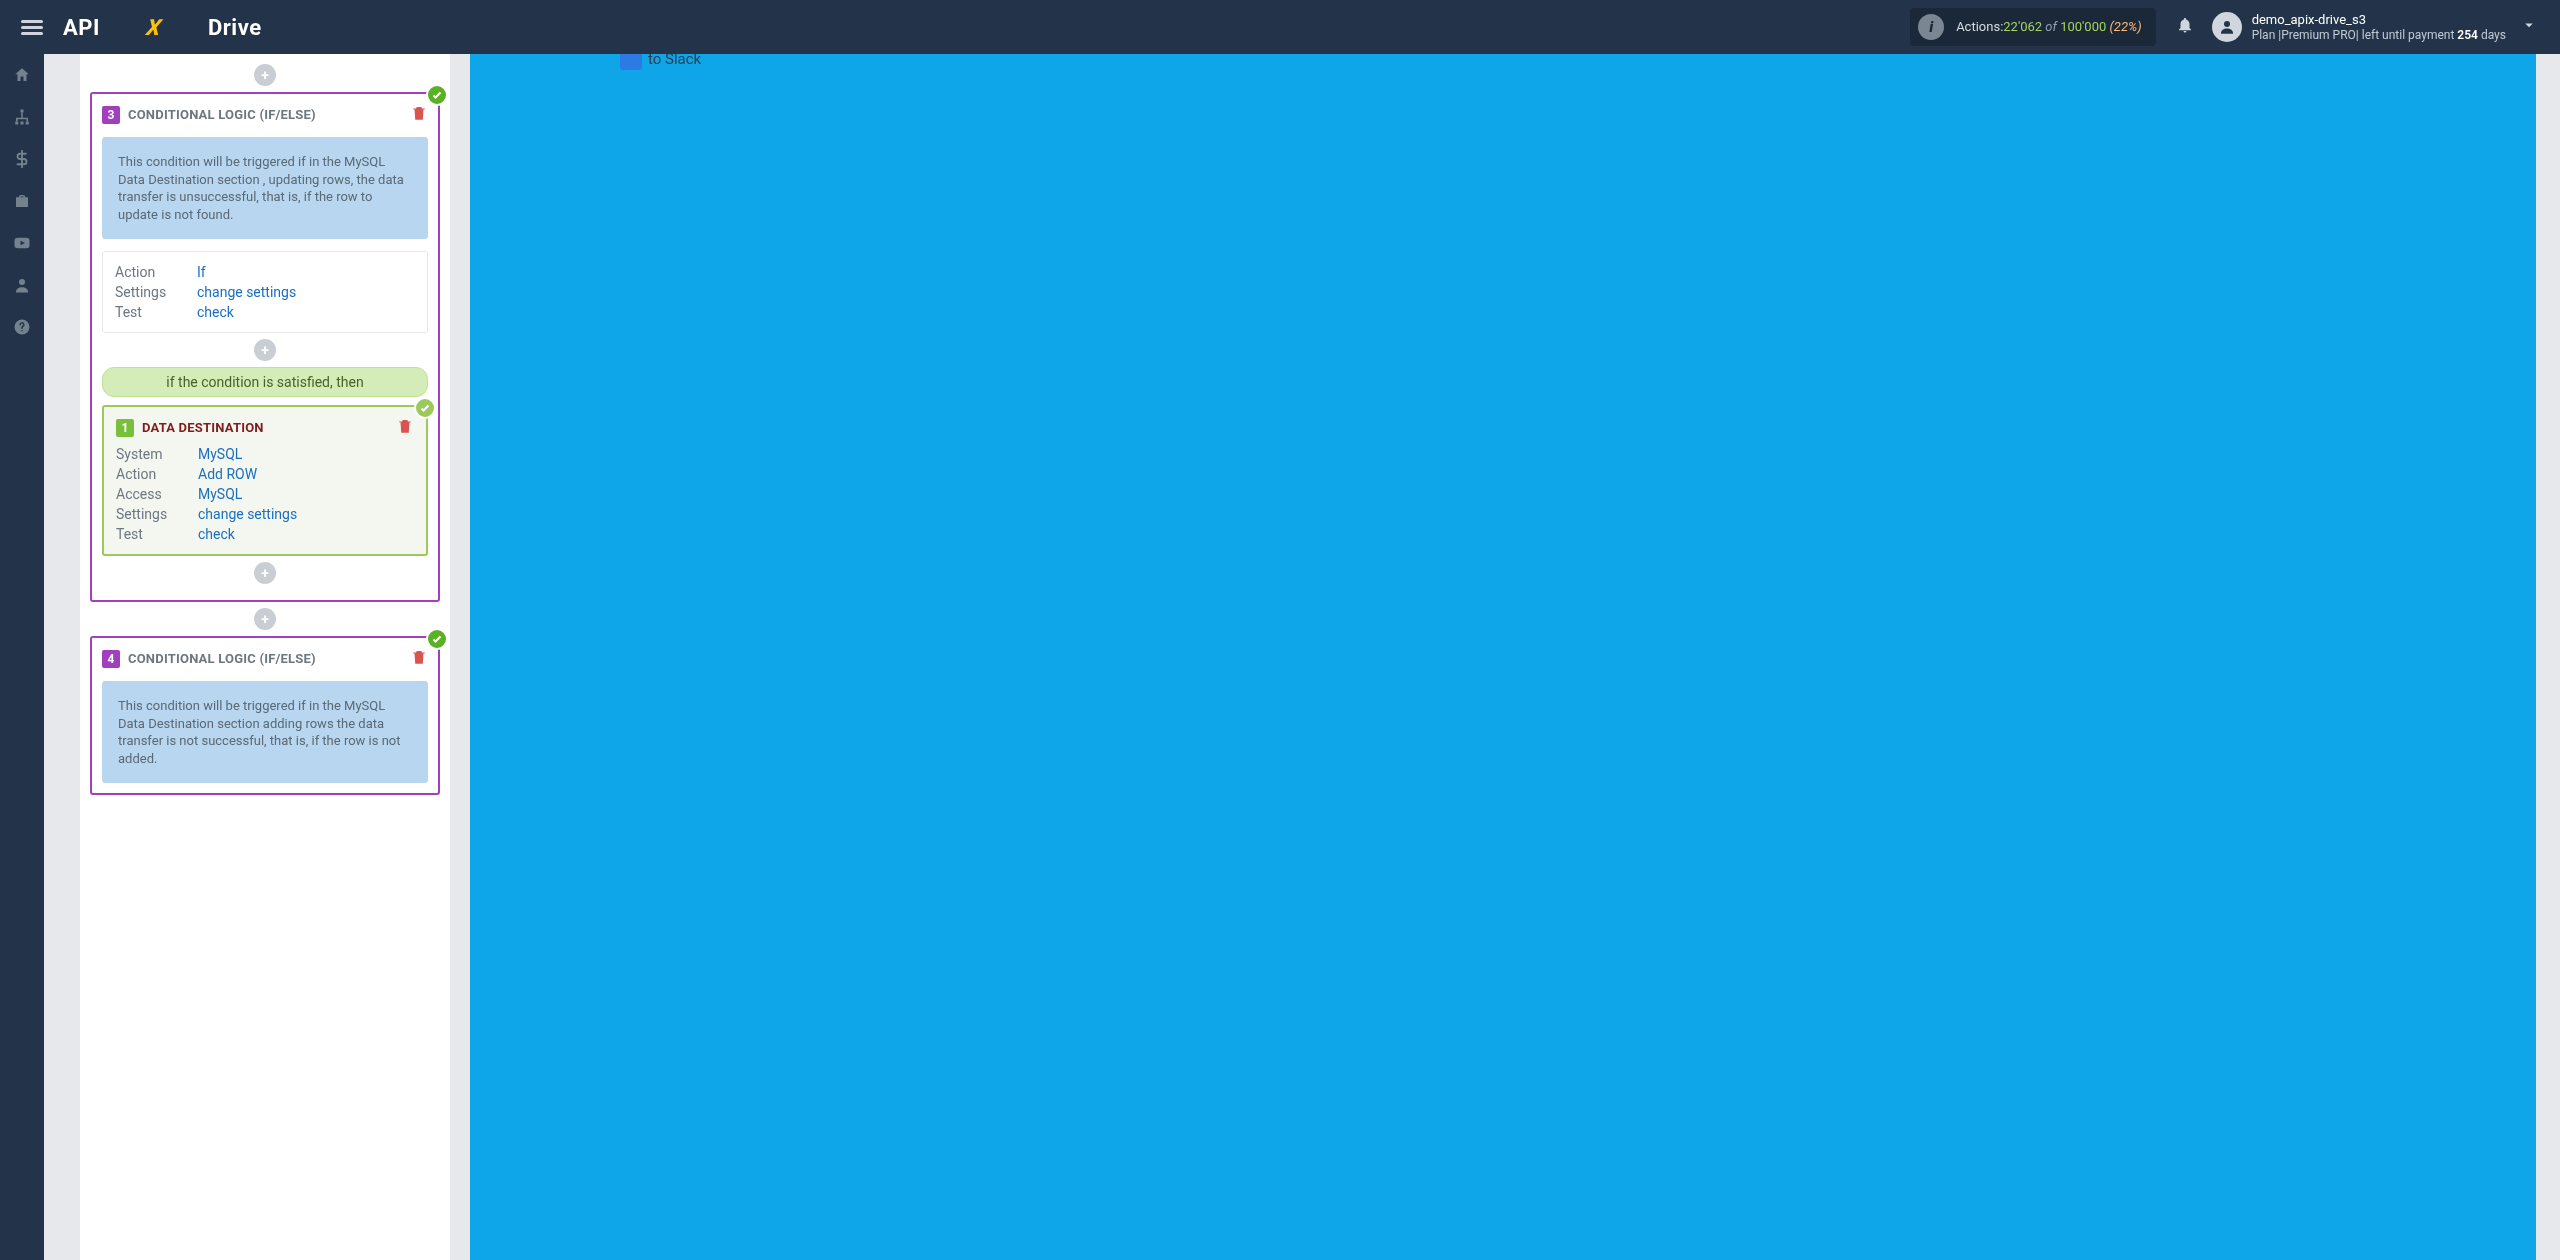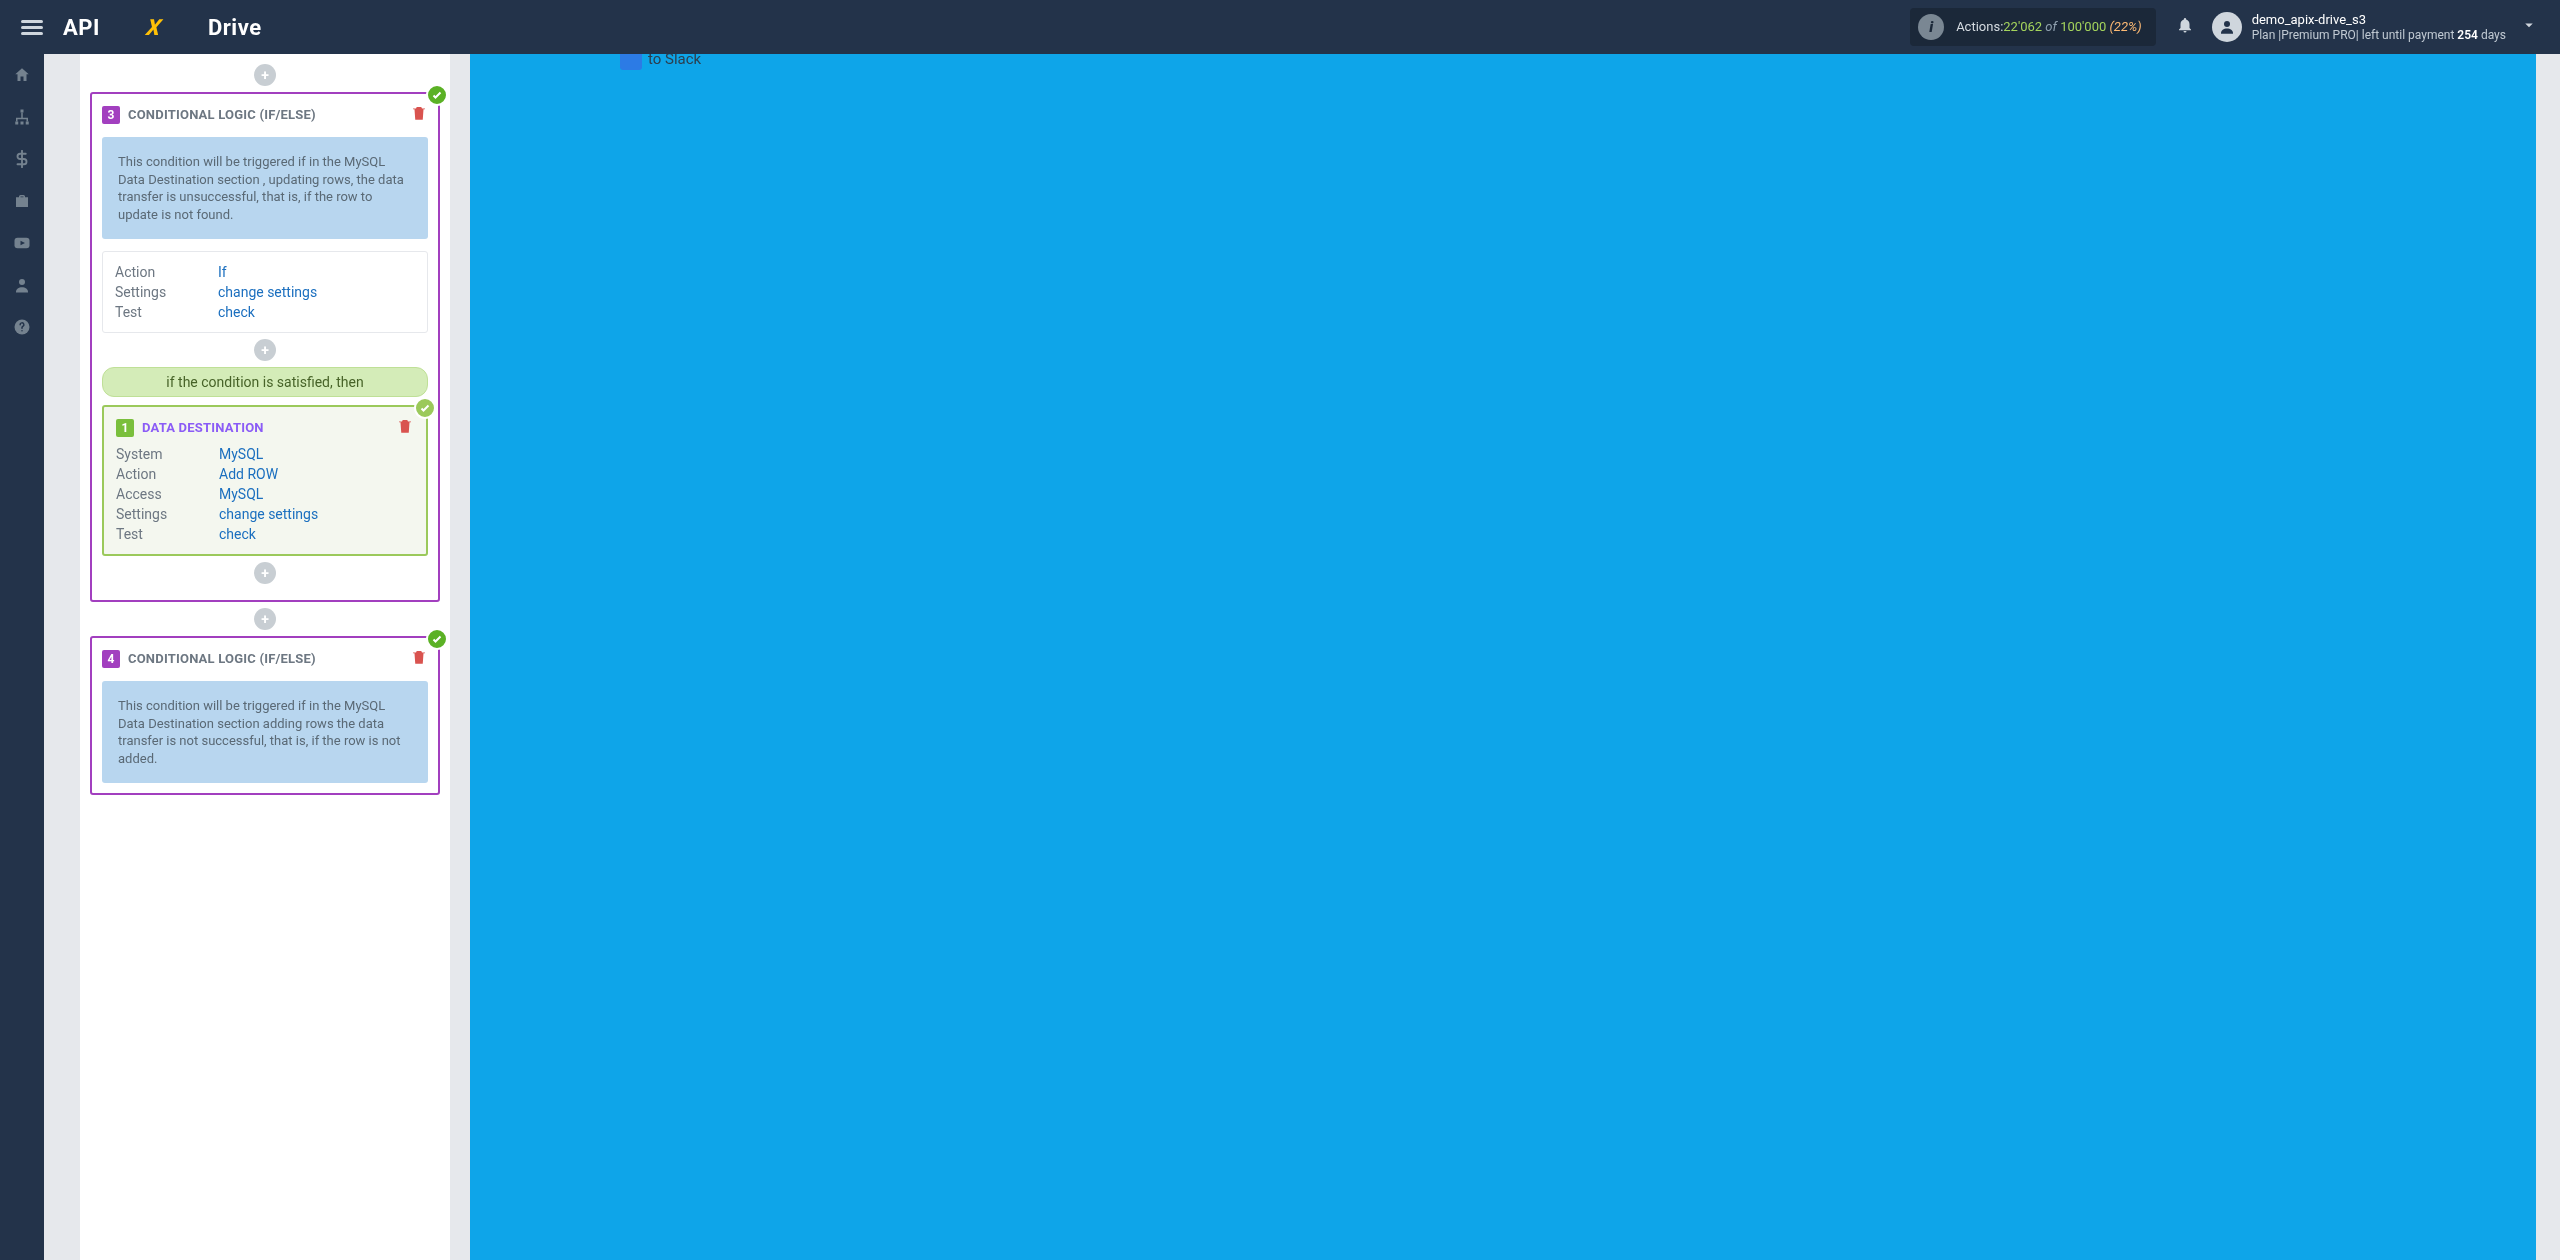--- a/index.html
+++ b/index.html
@@ -187,21 +187,21 @@
     color: #5a6975;
     margin-top: 12px;
     line-height: 1.35;
   }
   .kv-box {
     border: 1px solid #e6e8ec;
     border-radius: 3px;
     margin-top: 12px;
     padding: 10px 12px;
   }
-  .kv-row { display: flex; font-size: 14px; padding: 2px 0; gap: 21px; }
+  .kv-row { display: flex; font-size: 14px; padding: 2px 0; }
   .kv-row .k { width: 82px; color: #6d7782; }
   .kv-row .v { color: var(--link); cursor: default; }
   .kv-row .v.link { cursor: pointer; }
   .cond-banner {
     background: #d4ecb8;
     border: 1px solid #bfe097;
     border-radius: 12px;
     text-align: center;
     padding: 6px;
     font-size: 14px;
@@ -211,21 +211,21 @@
   .dest-card {
     border: 2px solid #9bc95b;
     background: #f4f7ef;
     border-radius: 3px;
     margin-top: 8px;
     padding: 10px 12px;
     position: relative;
   }
   .dest-card .badge-ok { background: #9bc95b; }
   .dest-header { display: flex; align-items: center; gap: 8px; font-size: 13px; }
-  .dest-header .step-title { color: #8b5cf6; }
+  .dest-header .step-title { color: #7f1d1d; }
 
   
   .ic { width: 18px; height: 18px; display: inline-block; }
   .ic svg { width: 100%; height: 100%; display: block; }
 
   
 </style>
 </head>
 <body>
 

